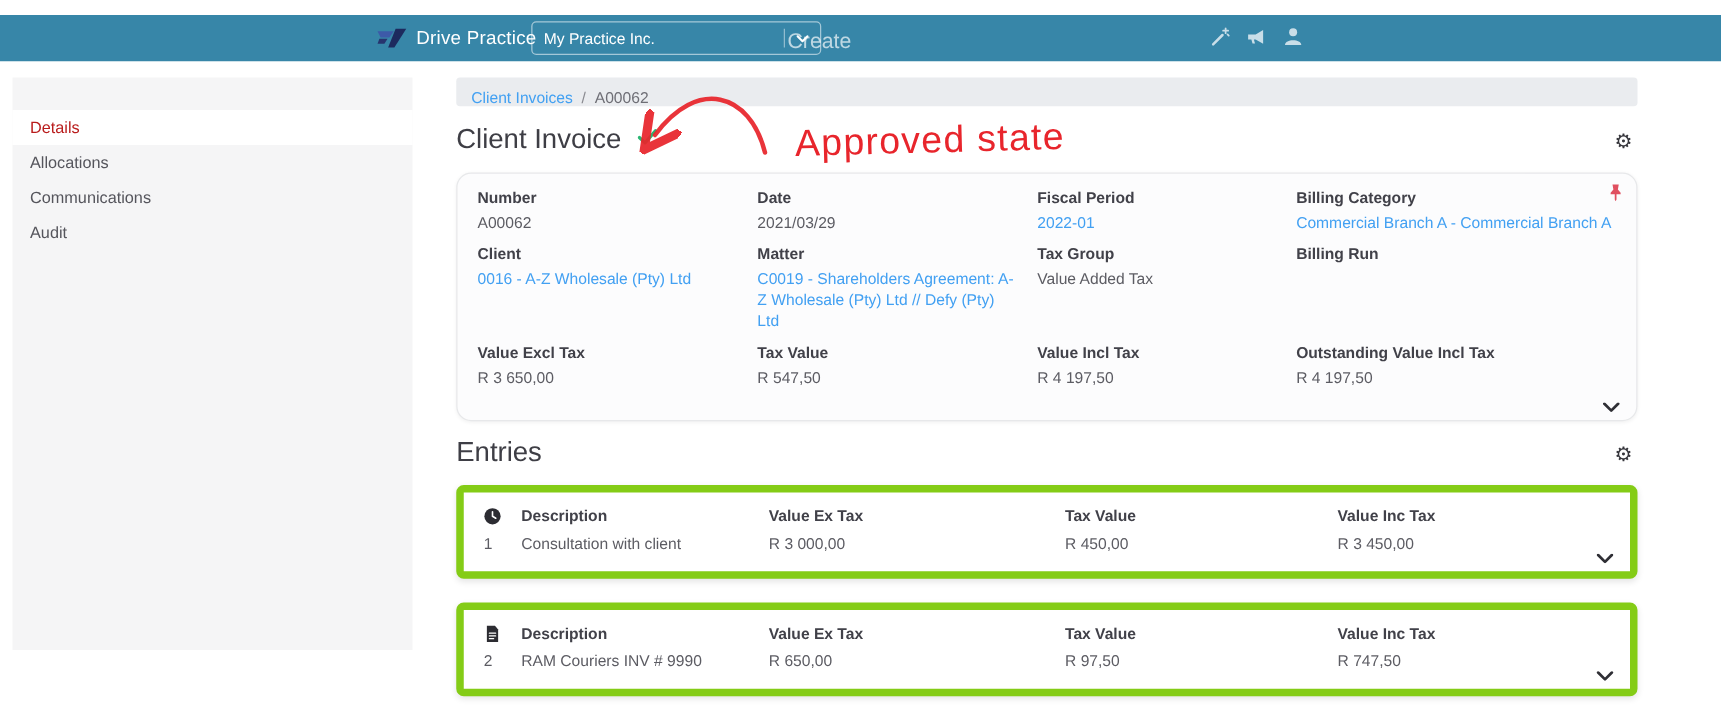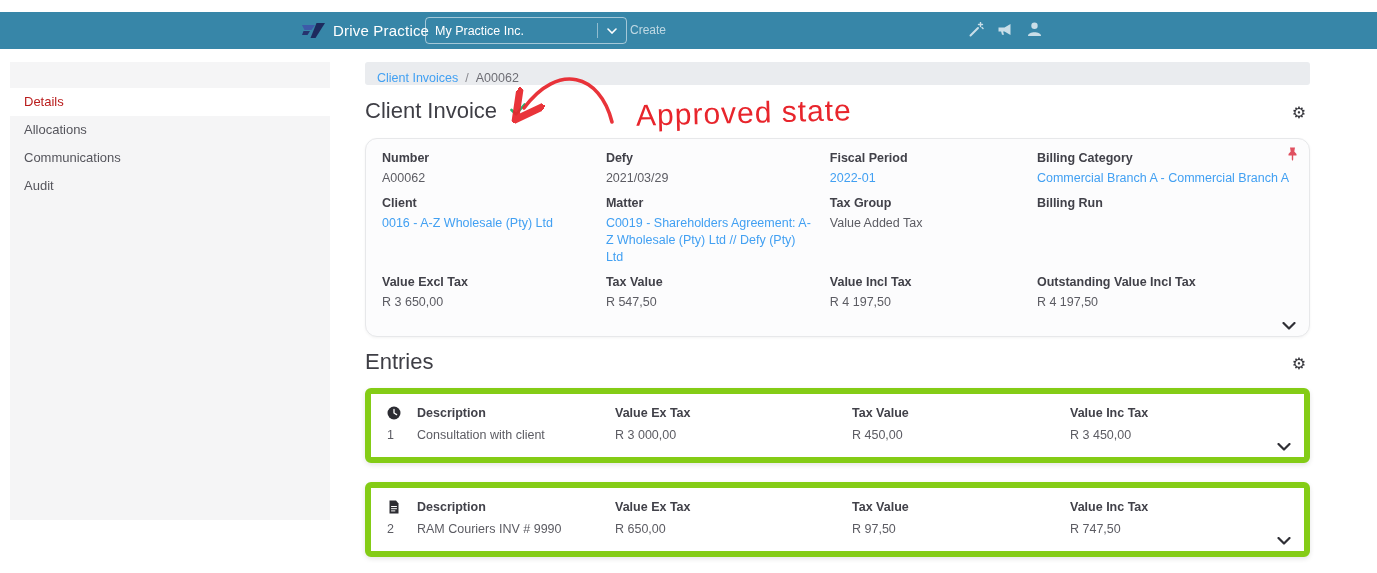--- a/index.html
+++ b/index.html
@@ -10,26 +10,26 @@
     --annotation-red:#e8252c;
   }
   *{box-sizing:border-box;margin:0;padding:0;}
   html,body{width:1377px;height:573px;background:#fff;overflow:hidden;
     font-family:"Liberation Sans","DejaVu Sans",sans-serif;font-size:13px;color:#4a4a52;}
 
   
   .topbar{position:absolute;left:0;top:12px;width:1377px;height:37px;background:var(--header-bg);}
   .logo{position:absolute;left:301px;top:7px;width:26px;height:23px;}
   .brand{position:absolute;left:333px;top:10px;color:#fff;font-size:15px;font-weight:400;letter-spacing:.2px;}
-  .practice-select{position:absolute;left:425px;top:5px;width:202px;height:27px;
+  .practice-select{position:absolute;left:425px;top:5px;width:232px;height:27px;
     border:1px solid rgba(255,255,255,.55);border-radius:4px;display:flex;align-items:center;
     padding:0 9px;color:#fff;font-size:12.5px;cursor:pointer;}
   .practice-select .val{flex:1;white-space:nowrap;overflow:hidden;}
   .practice-select .divider{width:1px;height:15px;background:rgba(255,255,255,.45);margin:0 9px;}
-  .create-link{position:absolute;left:630px;top:11px;color:rgba(255,255,255,.68);font-size:12px;cursor:pointer;}
+  .create-link{position:absolute;left:630px;top:11px;color:rgba(255,255,255,.68);font-size:17px;cursor:pointer;}
   .topbar-icons{position:absolute;left:969px;top:10px;display:flex;gap:14px;color:#d6e6ee;}
   .topbar-icons .ticon{width:15px;height:15px;cursor:pointer;opacity:.92;}
 
   
   .sidebar{position:absolute;left:10px;top:62px;width:320px;height:458px;background:#f5f5f6;padding-top:26px;}
   .side-item{height:28px;line-height:28px;padding-left:14px;font-size:13px;color:#55555c;cursor:pointer;}
   .side-item.active{background:#fff;color:#b91c1c;}
 
   
   .content{position:absolute;left:365px;top:62px;width:945px;}
@@ -152,21 +152,21 @@
         <path d="M3 0.5 h5 l-0.7 4 2.2 2.6 v1.3 H6.2 V12.6 L5.5 14 L4.8 12.6 V8.4 H1.5 V7.1 L3.7 4.5 Z" fill="currentColor"></path>
       </svg>
     </span>
 
     <div class="fields-grid">
       <div class="field">
         <div class="flabel">Number</div>
         <div class="fvalue">A00062</div>
       </div>
       <div class="field">
-        <div class="flabel">Defy</div>
+        <div class="flabel">Date</div>
         <div class="fvalue">2021/03/29</div>
       </div>
       <div class="field">
         <div class="flabel">Fiscal Period</div>
         <div class="fvalue link">2022-01</div>
       </div>
       <div class="field">
         <div class="flabel">Billing Category</div>
         <div class="fvalue link nowrap">Commercial Branch A - Commercial Branch A</div>
       </div>

